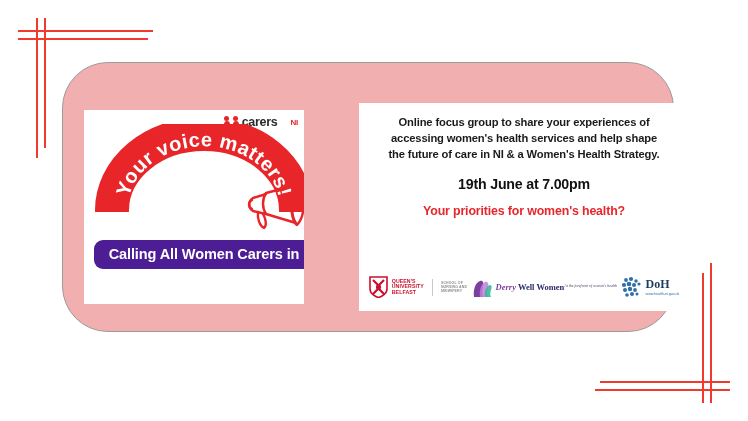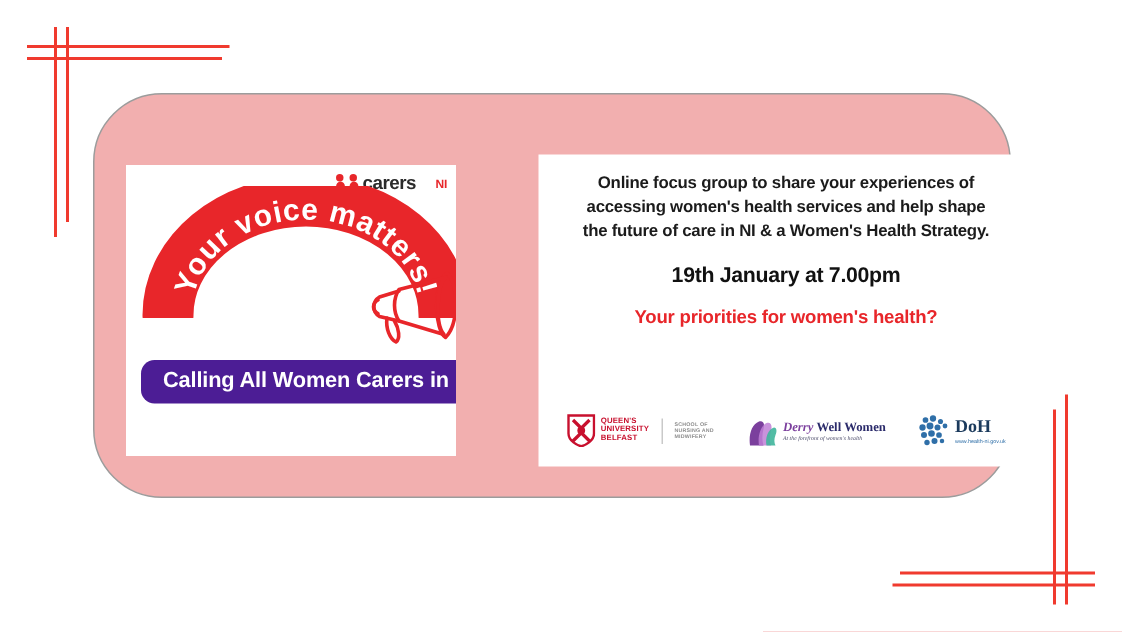--- a/index.html
+++ b/index.html
@@ -93,21 +93,21 @@
   .qub{display:flex;align-items:center;gap:4px;}
   .qub-shield{width:19px;height:22px;position:relative;}
   .qub-txt{display:flex;flex-direction:column;line-height:1.08;}
   .qub-txt span{font-size:5.2px;font-weight:bold;color:#C8102E;letter-spacing:0.1px;}
   .qub-div{width:1px;height:17px;background:#c9c9c9;margin:0 4px;}
   .qub-sch{display:flex;flex-direction:column;line-height:1.15;}
   .qub-sch span{font-size:3.5px;font-weight:bold;color:#8d8d8d;letter-spacing:0.15px;}
 
   .dww{display:flex;align-items:center;gap:3px;}
   .dww-faces{width:22px;height:22px;position:relative;}
-  .dww-txt{display:flex;flex-direction:column;}
+  .dww-txt{display:flex;flex-direction:row;}
   .dww-main{font-size:8.5px;font-weight:bold;color:#2b2b6b;font-family:"Liberation Serif",serif;line-height:1;}
   .dww-main b{color:#7B3F9D;font-style:italic;}
   .dww-sub{font-size:3.9px;color:#4d4d6b;font-style:italic;font-family:"Liberation Serif",serif;margin-top:1px;}
 
   .doh{display:flex;align-items:center;gap:3px;}
   .doh-mark{width:22px;height:22px;position:relative;}
   .doh-txt{display:flex;flex-direction:column;}
   .doh-main{font-size:12px;font-weight:bold;color:#1b3a5c;font-family:"Liberation Serif",serif;line-height:1;}
   .doh-url{font-size:3.6px;color:#2f6fa8;margin-top:2px;}
 </style>
@@ -174,21 +174,21 @@
   </div>
 
   <div class="card-right">
 
     <div class="intro">
       <div>Online focus group to share your experiences of</div>
       <div>accessing women's health services and help shape</div>
       <div>the future of care in NI &amp; a Women's Health Strategy.</div>
     </div>
 
-    <div class="datetime">19th January at 7.00pm</div>
+    <div class="datetime">19th June at 7.00pm</div>
 
     <div class="questions">
       <div class="q">Your priorities for women's health?</div>
     </div>
 
     <div class="logos">
 
       <div class="logo qub">
         <svg class="qub-shield" viewBox="0 0 19 22">
           <path d="M1 1 H18 V13 C18 18, 12 21, 9.5 21.5 C7 21, 1 18, 1 13 Z" fill="#ffffff" stroke="#C8102E" stroke-width="1.6"></path>

